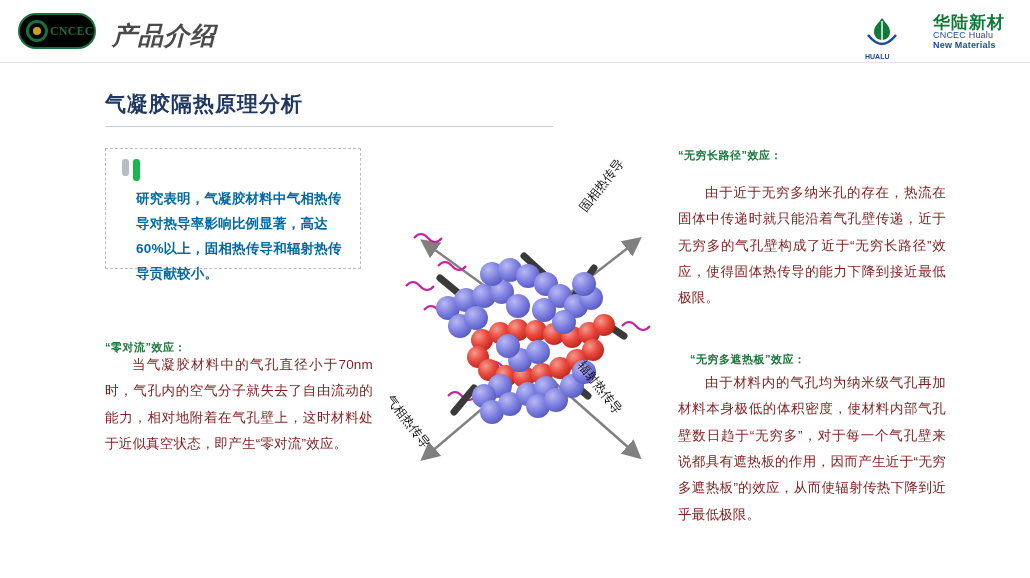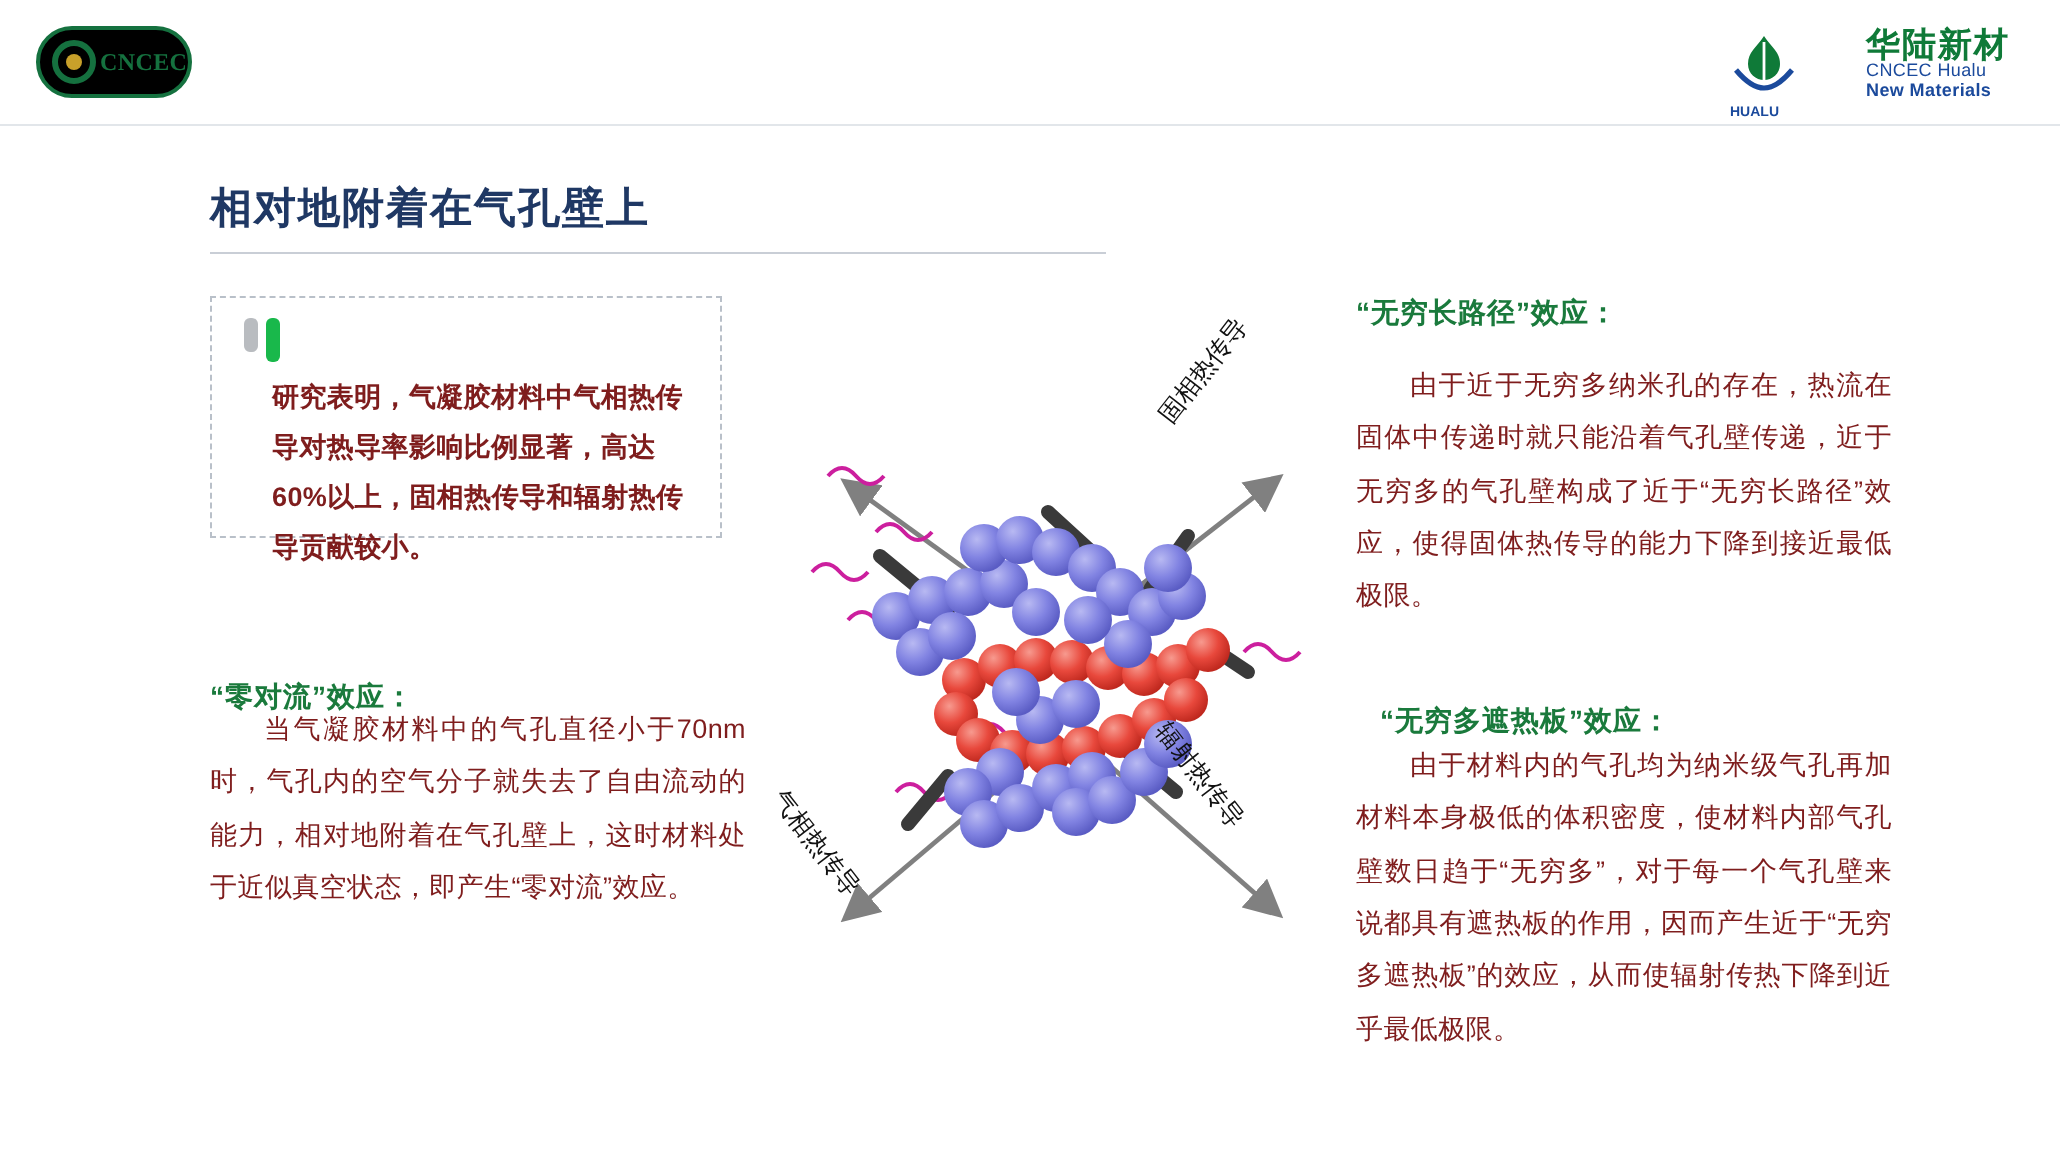--- a/index.html
+++ b/index.html
@@ -187,28 +187,28 @@
     background: #19b84b;
   }
   .callout-text {
     position: absolute;
     left: 30px;
     top: 38px;
     width: 212px;
     font-size: 13.5px;
     font-weight: bold;
     line-height: 1.85;
-    color: #7f1d1d;
+    color: #0369a1;
     letter-spacing: 0.2px;
   }
 
   
   .block-title {
     position: absolute;
-    font-size: 14px;
+    font-size: 11px;
     font-weight: bold;
     color: #1a7a3c;
     letter-spacing: 0.5px;
   }
   .block-body {
     position: absolute;
     font-size: 13.5px;
     line-height: 1.95;
     color: #7f1d1d;
     text-align: justify;
@@ -263,40 +263,41 @@
 </head>
 <body>
 
 <div class="slide">
 
   <div class="header">
     <div class="cncec-logo">
       <div class="ring"></div>
       <div class="letters">CNCEC</div>
     </div>
+    <div class="page-title">产品介绍</div>
 
     <div class="hualu-logo">
       <div class="hualu-mark">
         <svg width="34" height="34" viewBox="0 0 34 34">
           <path d="M17 3 C13 9, 9 11, 9 17 C9 22, 13 25, 17 25 C21 25, 25 22, 25 17 C25 11, 21 9, 17 3 Z" fill="#0f7a38"></path>
           <path d="M17 6 L17 25" stroke="#ffffff" stroke-width="1.4" fill="none"></path>
           <path d="M3 20 C8 26, 13 29, 17 29 C21 29, 26 26, 31 20" stroke="#1b4a9c" stroke-width="2.6" fill="none"></path>
         </svg>
         <div class="hualu-sub">HUALU</div>
       </div>
       <div class="hualu-text">
         <div class="hualu-cn">华陆新材</div>
         <div class="hualu-en1">CNCEC Hualu</div>
         <div class="hualu-en2">New Materials</div>
       </div>
     </div>
   </div>
   <div class="header-rule"></div>
 
-  <div class="section-title">相对地附着在气孔壁上</div>
+  <div class="section-title">气凝胶隔热原理分析</div>
   <div class="section-underline"></div>
 
   <div class="callout">
     <div class="callout-bars">
       <div class="bar bar-gray"></div>
       <div class="bar bar-green"></div>
     </div>
     <div class="callout-text">研究表明，气凝胶材料中气相热传导对热导率影响比例显著，高达60%以上，固相热传导和辐射热传导贡献较小。</div>
   </div>
 

